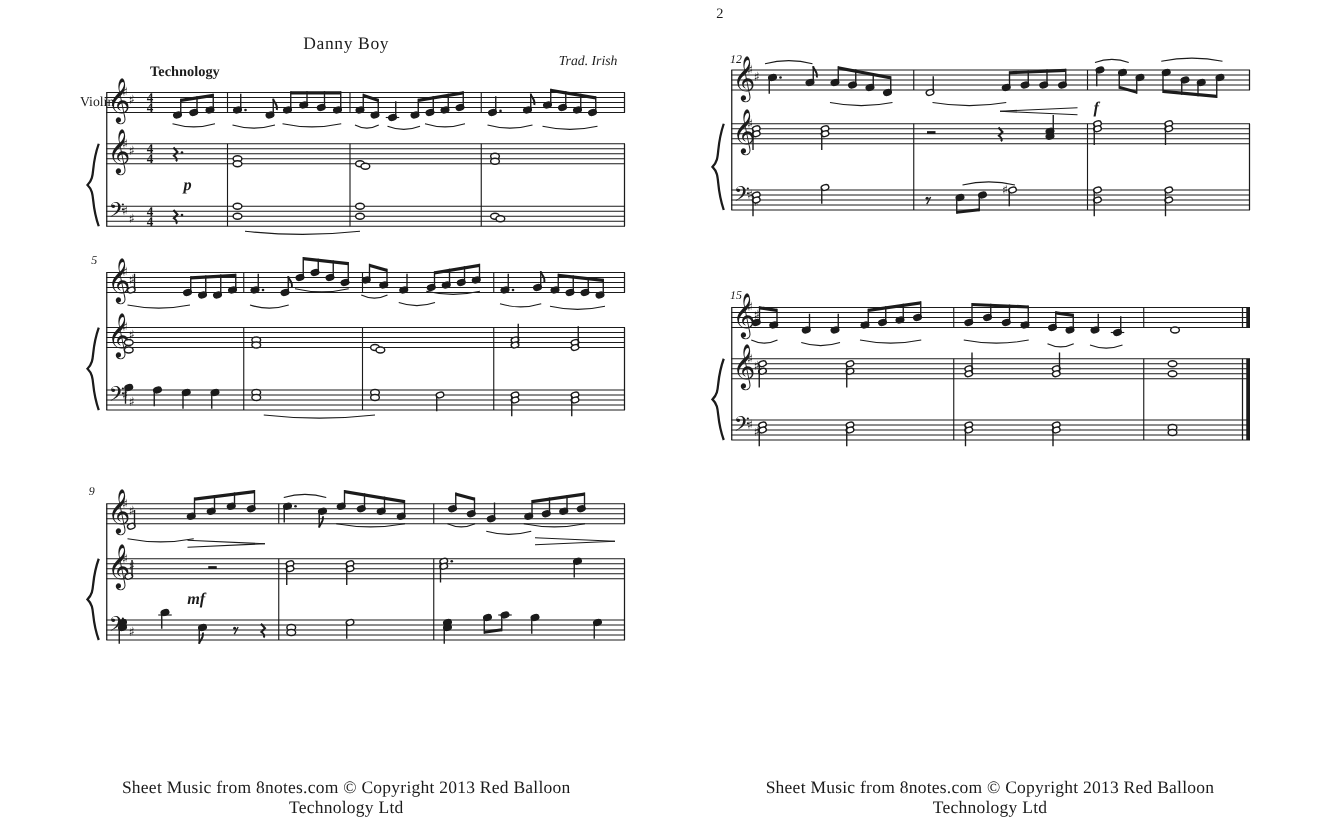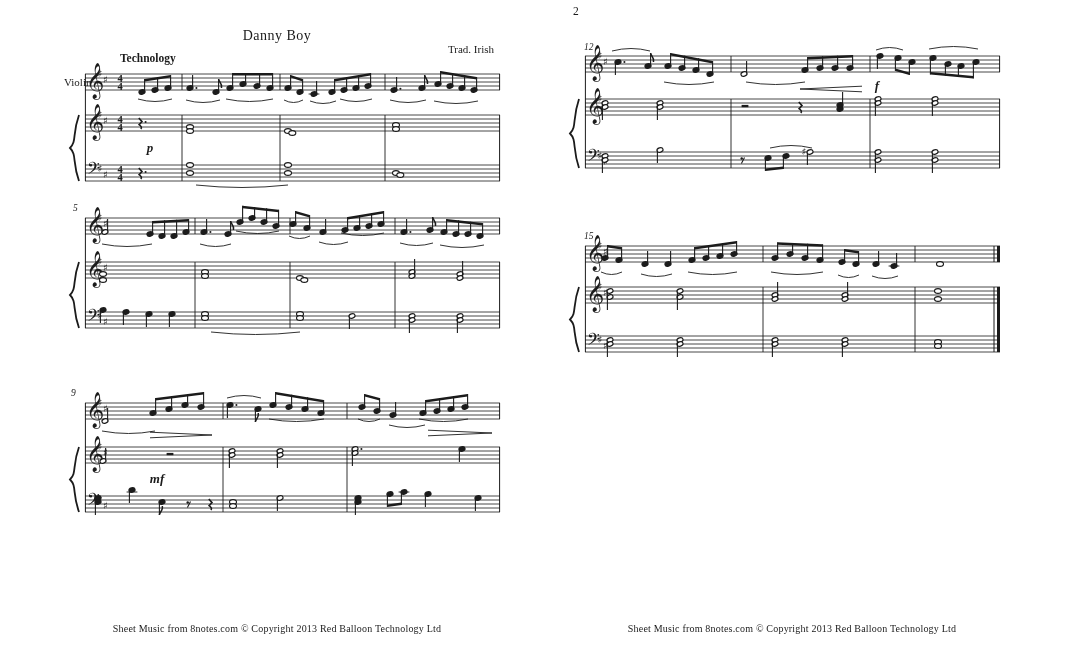--- a/index.html
+++ b/index.html
@@ -1,24 +1,24 @@
 <!DOCTYPE html>
 <html><head>
 <meta charset="utf-8">
 <style>
   html,body{margin:0;padding:0;background:#ffffff;}
   #sheet{position:relative;width:1068px;height:658px;background:#fff;overflow:hidden;
          font-family:"Liberation Serif", serif;color:#1b1b1b;}
   .abs{position:absolute;}
   .title{font-size:14px;letter-spacing:.5px;text-align:center;}
-  .credit{font-size:11px;text-align:right;}
+  .credit{font-size:11px;text-align:right;font-style:italic;}
   .tempo{font-size:11.5px;font-weight:bold;}
   .instr{font-size:11px;}
   .pageno{font-size:11.5px;}
-  .footer{font-size:10px;text-align:center;letter-spacing:.2px;}
+  .footer{font-size:14px;text-align:center;letter-spacing:.2px;}
   svg text{user-select:none;}
 </style>
 </head>
 <body>
 
 <div id="sheet">
   <div class="abs title" style="left:70px;top:28px;width:414px;">Danny Boy</div>
   <div class="abs credit" style="left:70px;top:43px;width:424px;">Trad. Irish</div>
   <div class="abs tempo" style="left:120px;top:52px;">Technology</div>
   <div class="abs instr" style="left:64px;top:76px;">Violin</div>

